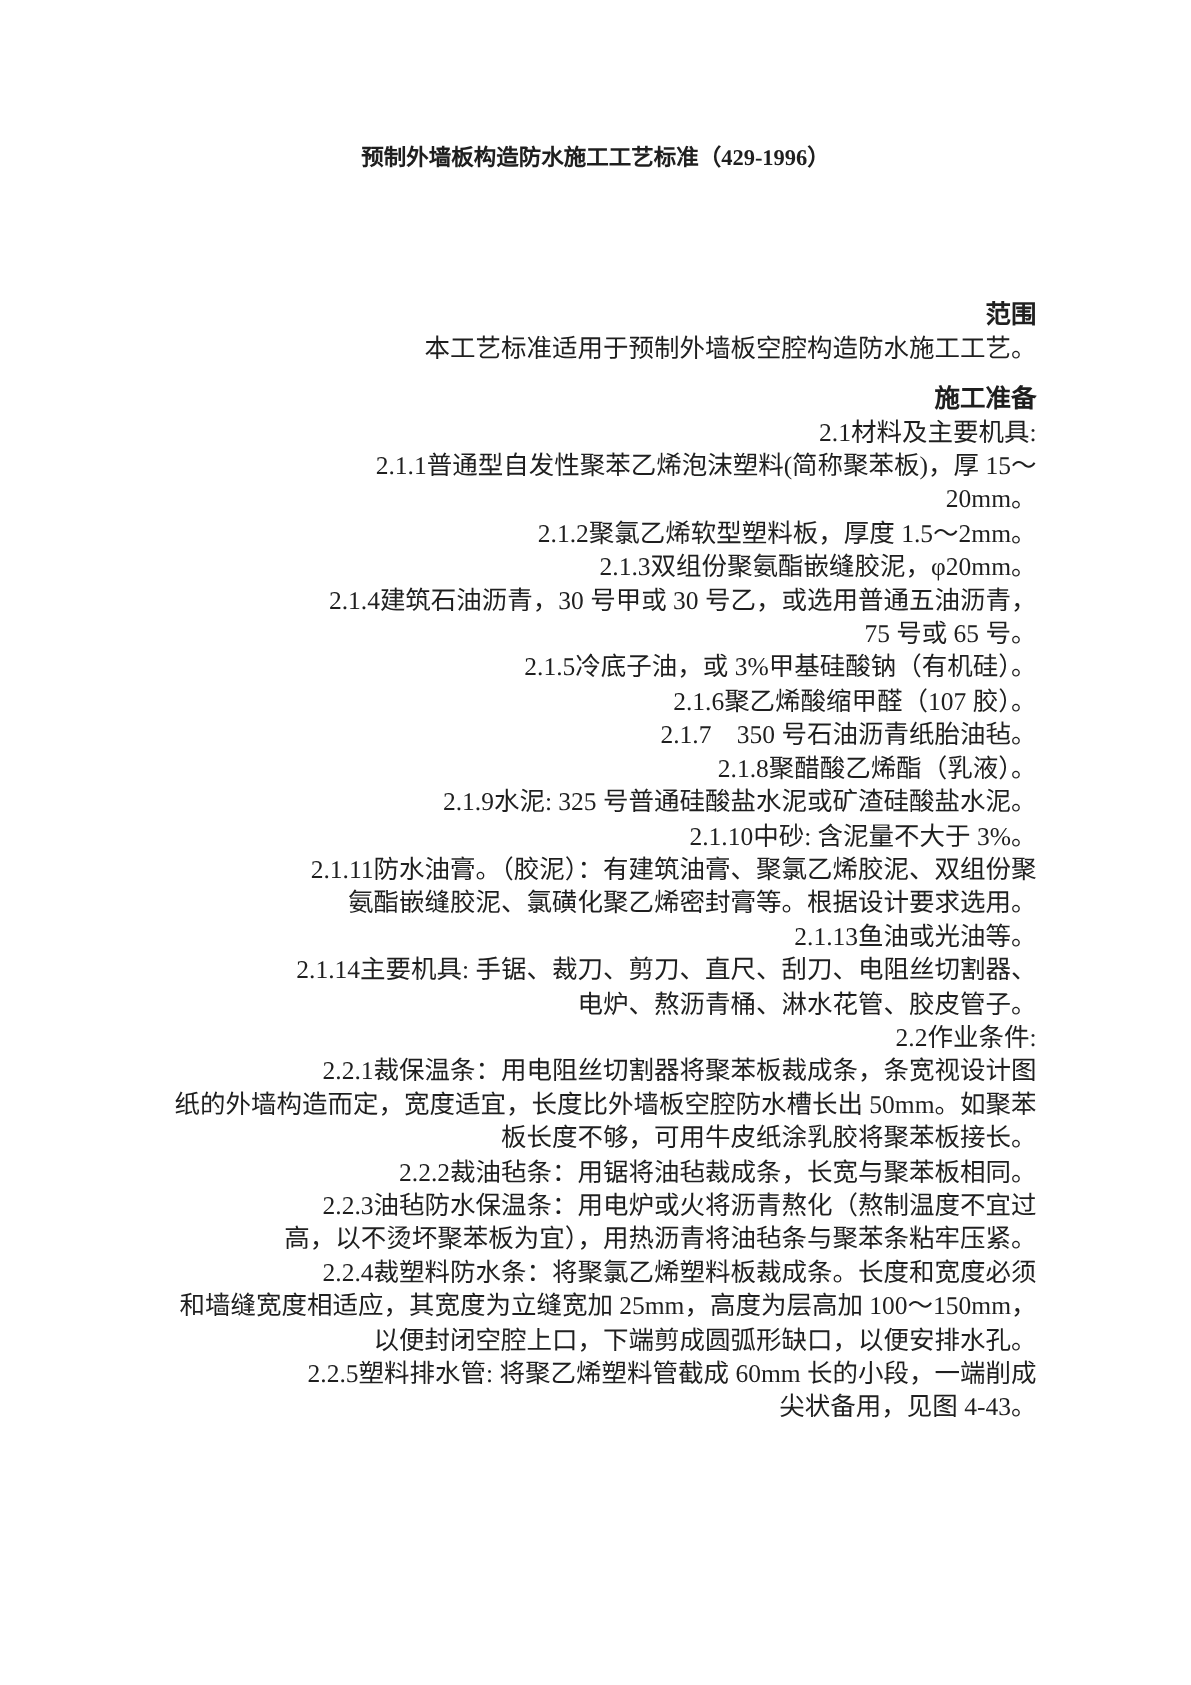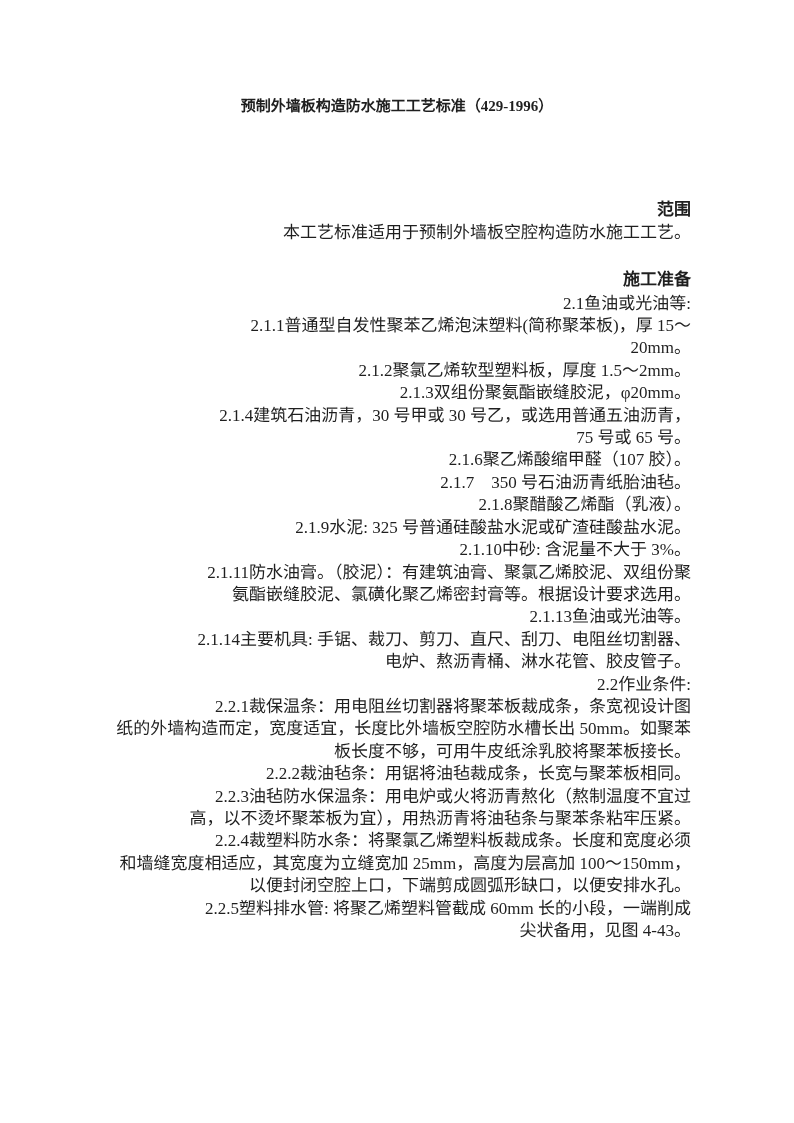--- a/index.html
+++ b/index.html
@@ -28,22 +28,21 @@
     margin: 0 0 82px 0;
   }
   .sec-heading {
     text-align: right;
     font-weight: bold;
     font-size: 17px;
     line-height: 22.4px;
     margin: 0;
   }
   .sec-heading.prep {
-    margin-top: 26px;
-    font-family: Liberation Mono, monospace;
+    margin-top: 11px;
   }
   p.para {
     margin: 0;
     text-indent: 76px;
     text-align: right;
   }
   .num {
     display: inline-block;
     min-width: 58px;
     text-indent: 0;
@@ -54,25 +53,26 @@
 
 <div class="page">
 
   <div class="doc-title">预制外墙板构造防水施工工艺标准（429-1996）</div>
 
   <div class="sec-heading">范围</div>
   <p class="para">本工艺标准适用于预制外墙板空腔构造防水施工工艺。</p>
 
   <div class="sec-heading prep">施工准备</div>
 
-  <p class="para"><span class="num">2.1</span><span>鱼油或光油等:</span></p>
+  <p class="para"><span class="num">2.1</span><span>材料及主要机具:</span></p>
   <p class="para"><span class="num">2.1.1</span><span>普通型自发性聚苯乙烯泡沫塑料(简称聚苯板)，厚 15～20mm。</span></p>
   <p class="para"><span class="num">2.1.2</span><span>聚氯乙烯软型塑料板，厚度 1.5～2mm。</span></p>
   <p class="para"><span class="num">2.1.3</span><span>双组份聚氨酯嵌缝胶泥，φ20mm。</span></p>
   <p class="para"><span class="num">2.1.4</span><span>建筑石油沥青，30 号甲或 30 号乙，或选用普通五油沥青，75 号或 65 号。</span></p>
+  <p class="para"><span class="num">2.1.5</span><span>冷底子油，或 3%甲基硅酸钠（有机硅）。</span></p>
   <p class="para"><span class="num">2.1.6</span><span>聚乙烯酸缩甲醛（107 胶）。</span></p>
   <p class="para"><span class="num">2.1.7</span><span>　350 号石油沥青纸胎油毡。</span></p>
   <p class="para"><span class="num">2.1.8</span><span>聚醋酸乙烯酯（乳液）。</span></p>
   <p class="para"><span class="num">2.1.9</span><span>水泥: 325 号普通硅酸盐水泥或矿渣硅酸盐水泥。</span></p>
   <p class="para"><span class="num">2.1.10</span><span>中砂: 含泥量不大于 3%。</span></p>
   <p class="para"><span class="num">2.1.11</span><span>防水油膏。（胶泥）：有建筑油膏、聚氯乙烯胶泥、双组份聚氨酯嵌缝胶泥、氯磺化聚乙烯密封膏等。根据设计要求选用。</span></p>
   <p class="para"><span class="num">2.1.13</span><span>鱼油或光油等。</span></p>
 
 
   <p class="para"><span class="num">2.1.14</span><span>主要机具: 手锯、裁刀、剪刀、直尺、刮刀、电阻丝切割器、电炉、熬沥青桶、淋水花管、胶皮管子。</span></p>

